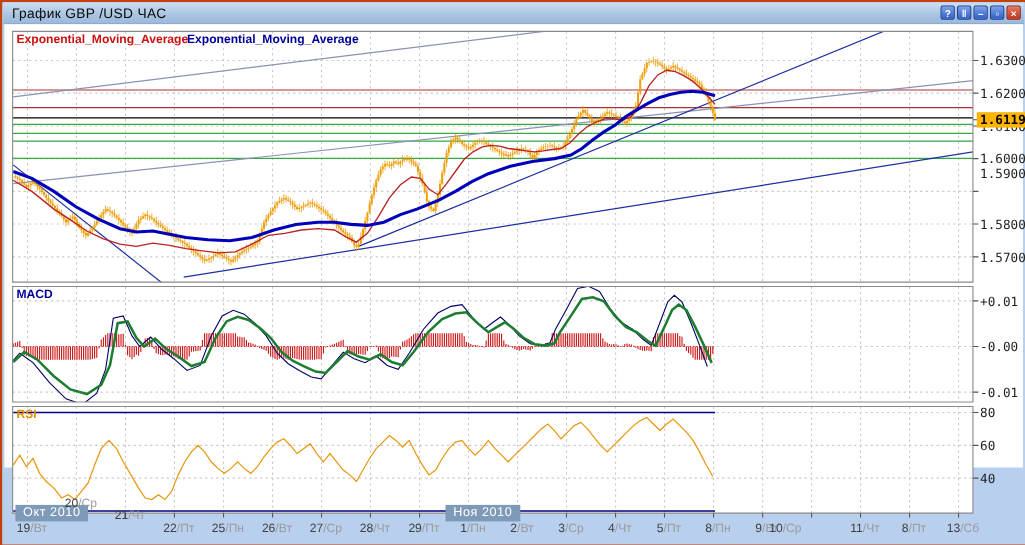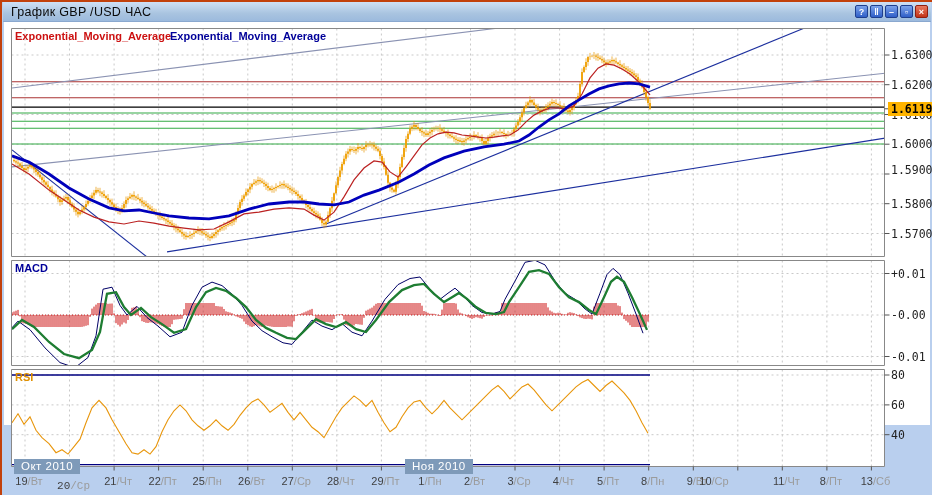--- a/index.html
+++ b/index.html
@@ -96,43 +96,43 @@
     <span class="lab red" style="left:11px;top:8px;">Exponential_Moving_Average</span>
     <span class="lab navy" style="left:166px;top:8px;">Exponential_Moving_Average</span>
     <span class="lab navy" style="left:11px;top:240px;">MACD</span>
     <span class="lab orange" style="left:11px;top:349px;">RSI</span>
 
     <div id="price-axis">
         <div class="axlab" style="left: 887px; top: 26px;">1.6300</div>
         <div class="axlab" style="left: 887px; top: 55.75px;">1.6200</div>
         <div class="axlab" style="left: 887px; top: 85.5px;">1.6100</div>
         <div class="axlab" style="left: 887px; top: 115.25px;">1.6000</div>
-        <div class="axlab" style="left: 887px; top: 141px; text-align: right;">1.5900</div>
+        <div class="axlab" style="left: 887px; top: 129px; text-align: right;">1.5900</div>
         <div class="axlab" style="left: 887px; top: 174.75px;">1.5800</div>
         <div class="axlab" style="left: 887px; top: 204.5px;">1.5700</div>
       </div>
     <div id="macd-axis">
         <div class="axlab" style="left: 887px; top: 244.5px;">+0.01</div>
         <div class="axlab" style="left: 887px; top: 286px;">-0.00</div>
         <div class="axlab" style="left: 887px; top: 327.5px;">-0.01</div>
       </div>
     <div id="rsi-axis">
         <div class="axlab" style="left: 887px; top: 346.002px;">80</div>
         <div class="axlab" style="left: 887px; top: 375.868px;">60</div>
         <div class="axlab" style="left: 887px; top: 405.734px;">40</div>
       </div>
     <div class="curtag" id="curtag" style="left: 884px; top: 79.8475px; background: rgb(255, 180, 0);">1.6119</div>
     <div id="months">
         <div class="month" style="left: 10px; top: 437px;">Окт 2010</div>
         <div class="month" style="left: 401px; top: 437px;">Ноя 2010</div>
       </div>
     <div id="dates">
         <div class="date-item" style="left: 25px; top: 453px;"><span class="dnum">19</span><span class="dday">/Вт</span></div>
-        <div class="date-item" style="left: 69.55px; top: 458px; font-family: Liberation Mono, monospace;"><span class="dnum">20</span><span class="dday">/Ср</span></div>
-        <div class="date-item" style="left: 114.1px; top: 453px;"><span class="dnum">21</span><span class="dday">/Чт</span></div>
+        <div class="date-item" style="left: 69.55px; top: 430px;"><span class="dnum">20</span><span class="dday">/Ср</span></div>
+        <div class="date-item" style="left: 114.1px; top: 441px;"><span class="dnum">21</span><span class="dday">/Чт</span></div>
         <div class="date-item" style="left: 158.65px; top: 453px;"><span class="dnum">22</span><span class="dday">/Пт</span></div>
         <div class="date-item" style="left: 203.2px; top: 453px;"><span class="dnum">25</span><span class="dday">/Пн</span></div>
         <div class="date-item" style="left: 247.75px; top: 453px;"><span class="dnum">26</span><span class="dday">/Вт</span></div>
         <div class="date-item" style="left: 292.3px; top: 453px;"><span class="dnum">27</span><span class="dday">/Ср</span></div>
         <div class="date-item" style="left: 336.85px; top: 453px;"><span class="dnum">28</span><span class="dday">/Чт</span></div>
         <div class="date-item" style="left: 381.4px; top: 453px;"><span class="dnum">29</span><span class="dday">/Пт</span></div>
         <div class="date-item" style="left: 425.95px; top: 453px;"><span class="dnum">1</span><span class="dday">/Пн</span></div>
         <div class="date-item" style="left: 470.5px; top: 453px;"><span class="dnum">2</span><span class="dday">/Вт</span></div>
         <div class="date-item" style="left: 515.05px; top: 453px;"><span class="dnum">3</span><span class="dday">/Ср</span></div>
         <div class="date-item" style="left: 559.6px; top: 453px;"><span class="dnum">4</span><span class="dday">/Чт</span></div>

